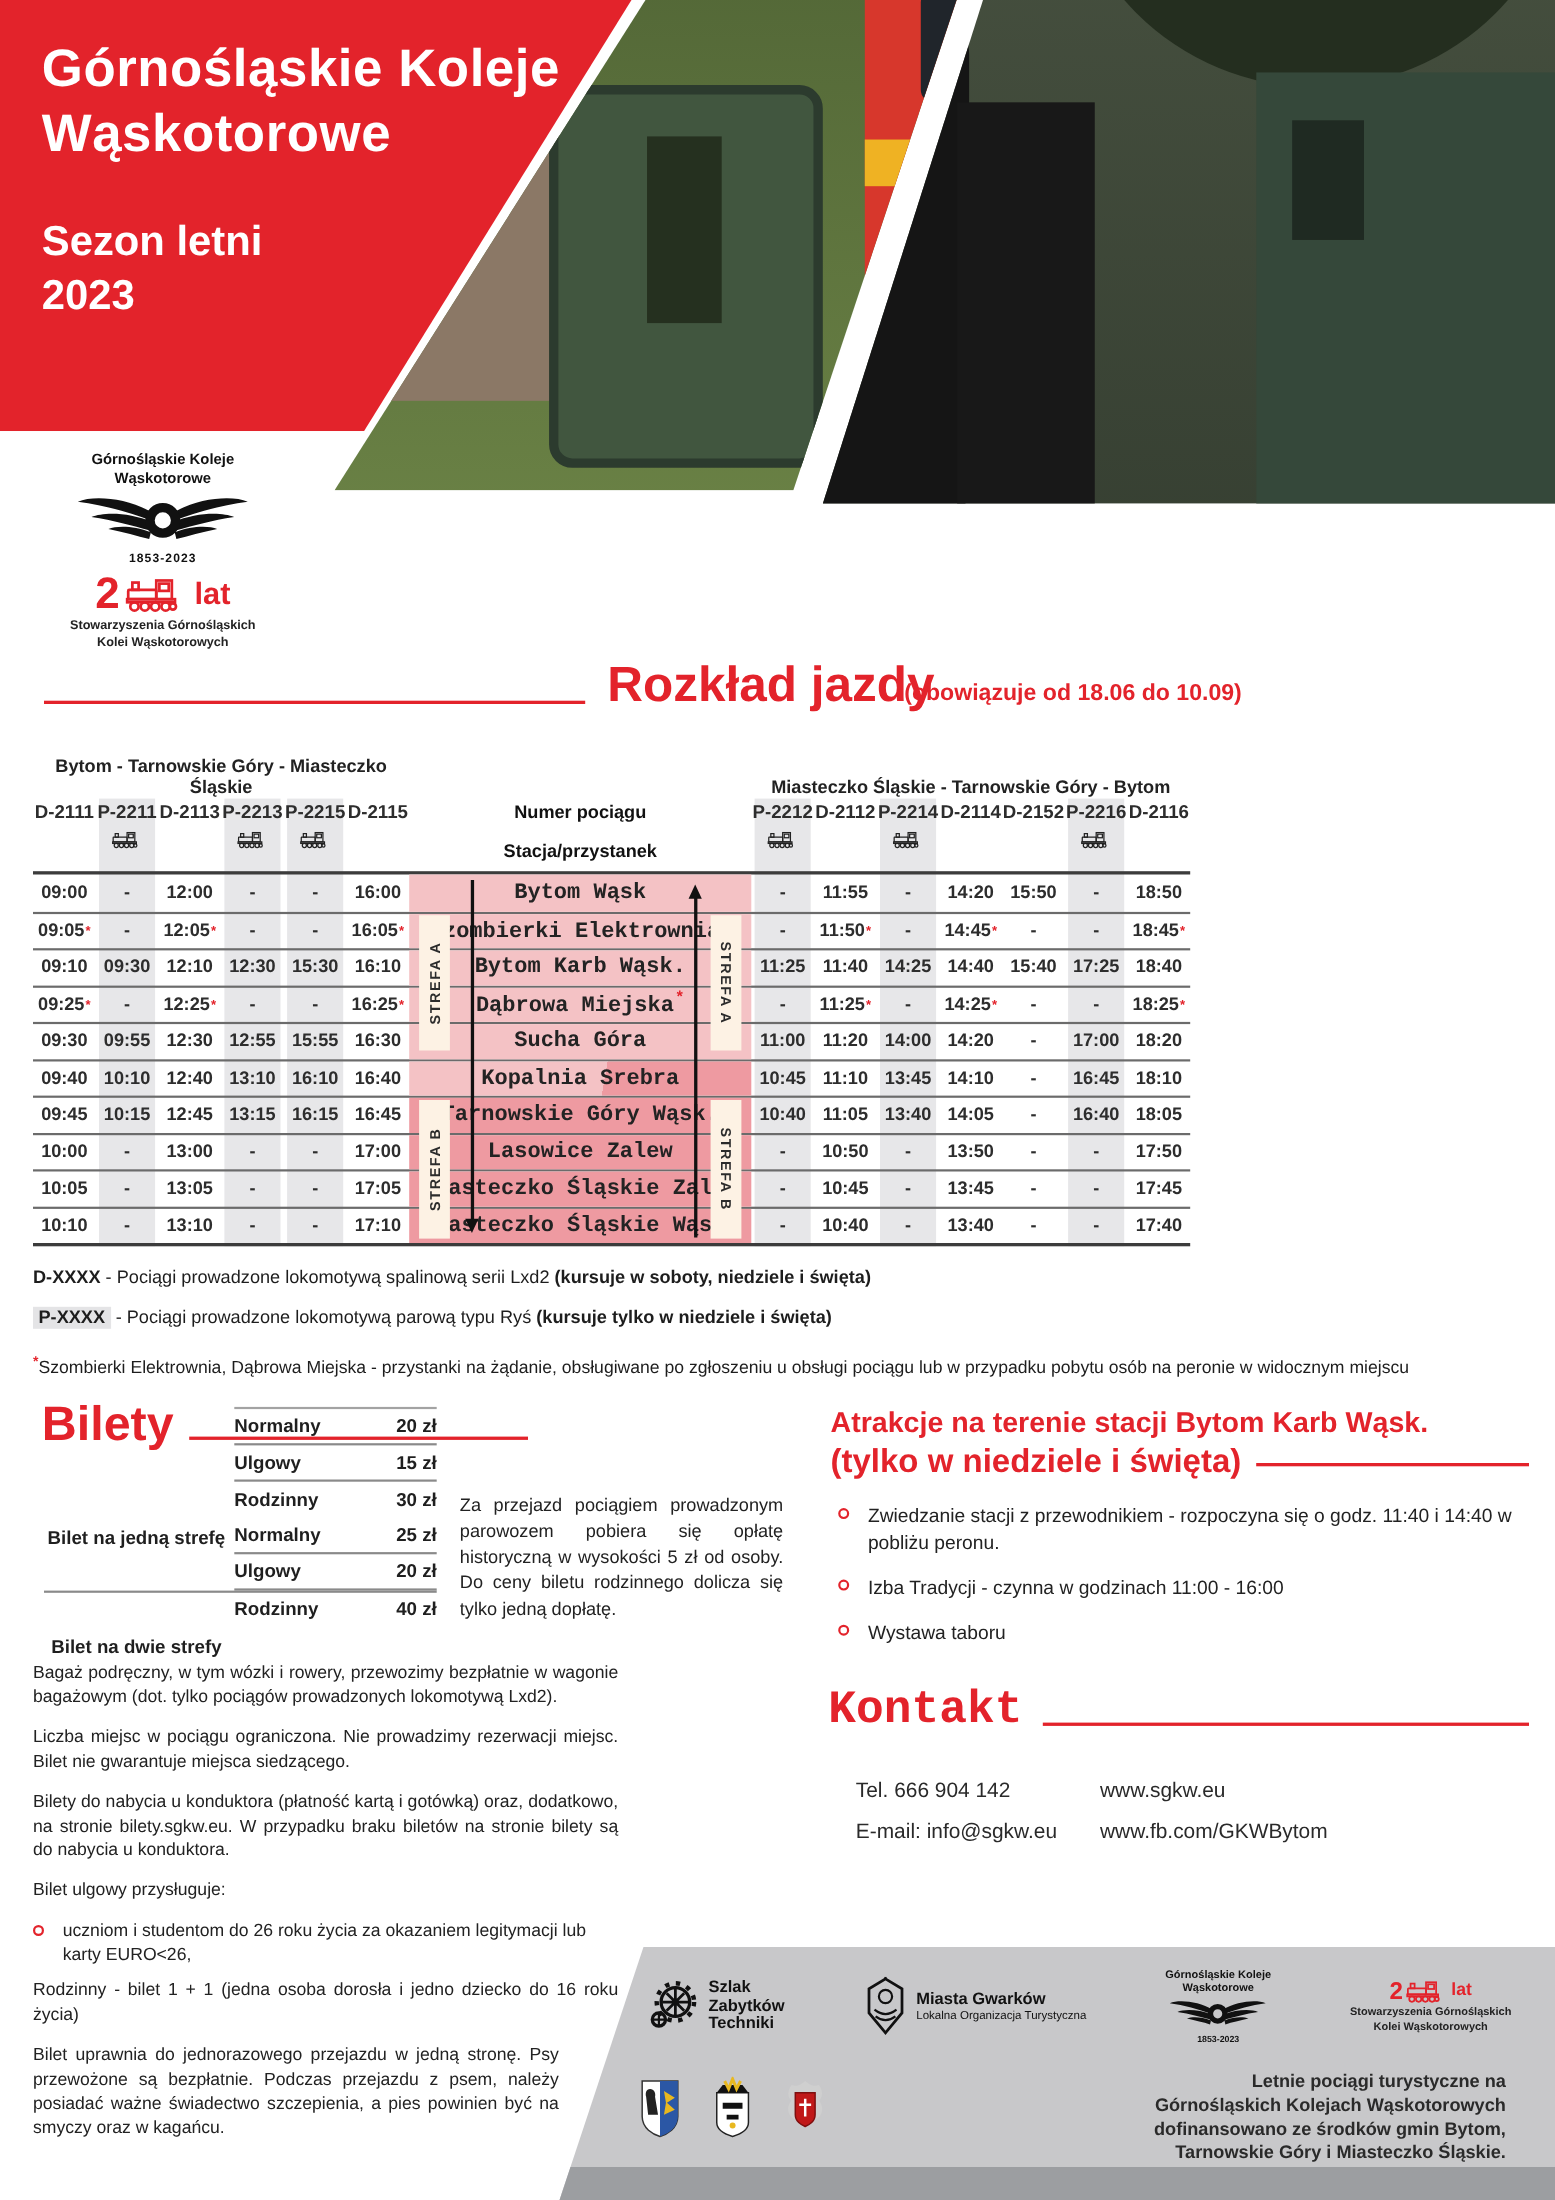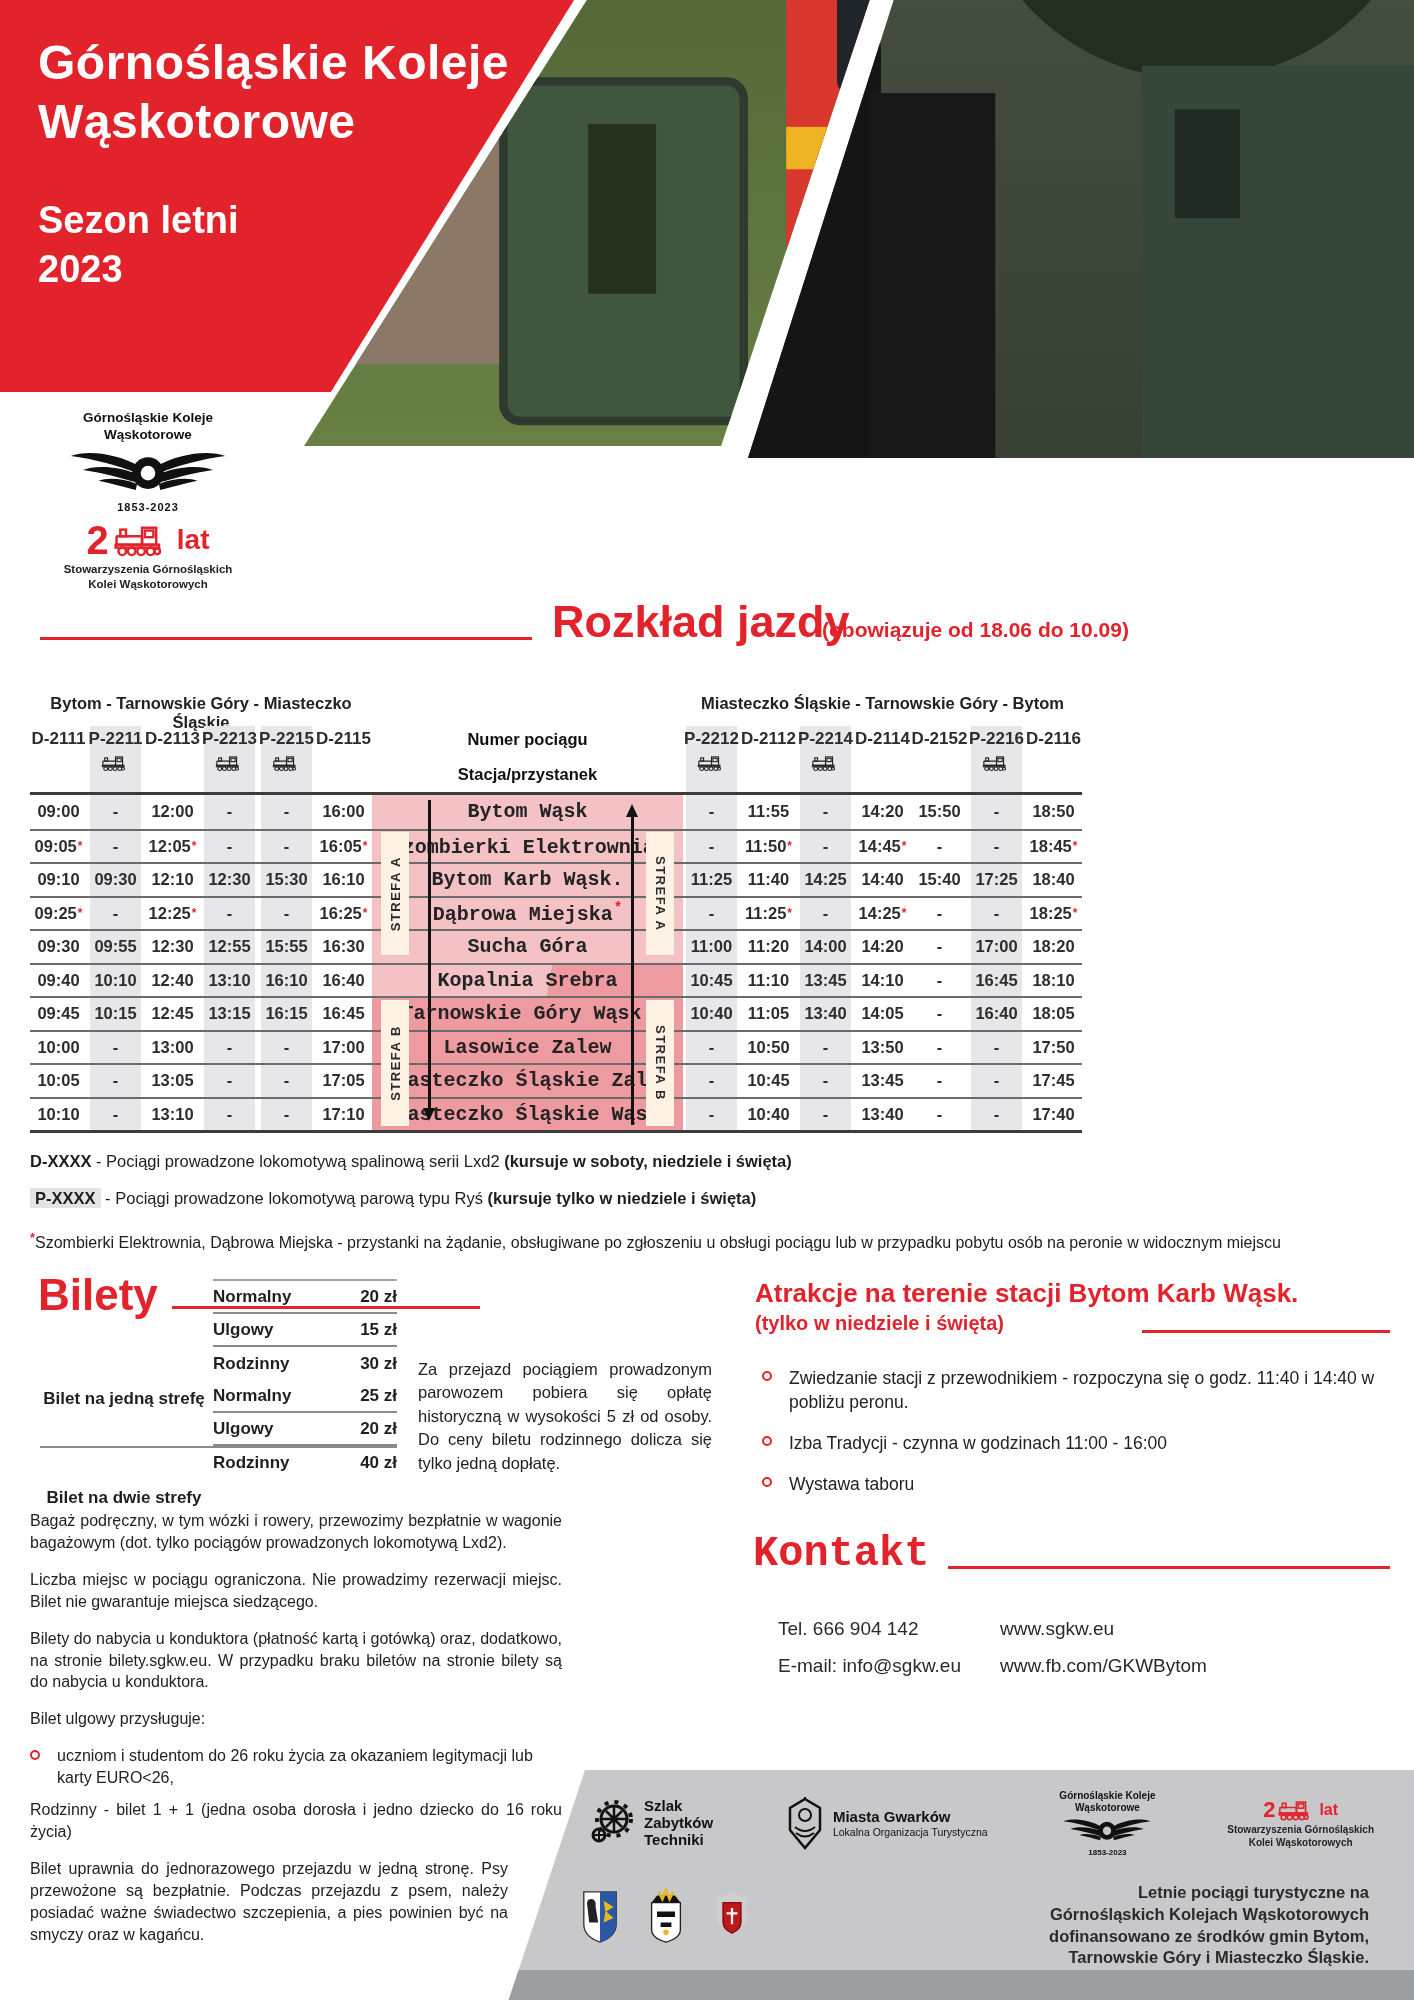--- a/index.html
+++ b/index.html
@@ -30,21 +30,21 @@
   .anniv-word{font-size:28px; font-weight:700; line-height:1;}
   .anniv-lines{font-size:11.5px; font-weight:700; color:#222; line-height:1.3; margin-top:2px;}
 
   
   #roz-line{position:absolute; left:40px; top:637px; width:492px; height:3px; background:var(--red);}
   #roz-head{position:absolute; left:552px; top:596px; color:var(--red); font-size:45px; font-weight:700;}
   #roz-note{position:absolute; left:822px; top:618px; color:var(--red); font-size:21px; font-weight:700;}
 
   
   #tt{position:absolute; left:30px; top:694px; width:1052px; color:var(--ink);}
-  .dir-row{display:flex; height:32px; font-size:16.5px; font-weight:600; color:#222;}
+  .dir-row{display:flex; height:32px; font-size:16.5px; font-weight:600; color:#222;align-items:flex-end;}
   .dirL{flex:0 0 342px; text-align:center;}
   .dirM{flex:0 0 311px;}
   .dirR{flex:0 0 399px; text-align:center;}
   #tt-body{position:relative;}
   .stripe{position:absolute; top:0; bottom:0; width:51px; background:var(--gray-col); z-index:0;}
   #train-row{position:relative; z-index:1; display:flex; height:66px;}
   .thead{flex:0 0 57px; display:flex; flex-direction:column; align-items:center; padding-top:3px;}
   .tnum{font-size:17px; font-weight:700;}
   .loco-ico{width:30px; height:20px; margin-top:4px; color:#222;}
   .mid-head{flex:0 0 311px; display:flex; flex-direction:column; justify-content:space-between; align-items:center;
@@ -92,21 +92,21 @@
   #ticket-rows{position:absolute; left:213px; top:1279px; width:184px; border-top:2px solid #a3a3a3;}
   .trow{display:flex; justify-content:space-between; align-items:center; height:33px; border-bottom:2px solid #8a8a8a;
         font-size:17px; font-weight:600; color:#1f1f1f;}
   .trow.nb, .trow:last-child{border-bottom:none;}
   #tkt-sep{position:absolute; left:40px; top:1446px; width:357px; height:2px; background:#8a8a8a;}
   #tkt-note{position:absolute; left:418px; top:1358px; width:294px; font-size:16.5px; line-height:1.42;
             text-align:justify; color:#222; font-weight:400;}
 
   
   #attr-h1{left:755px; top:1278px; font-size:26px;}
-  #attr-h2{left:755px; top:1312px; font-size:20px;}
+  #attr-h2{left:755px; top:1312px; font-size:30px;}
   #attr-line{position:absolute; left:1142px; top:1330px; width:248px; height:3px; background:var(--red);}
   #attr-list{position:absolute; left:762px; top:1366px; width:628px;}
   .bitem{display:flex; gap:17px; margin-bottom:17px; font-size:17.5px; line-height:1.38; color:#222; font-weight:500;}
   .bdot{flex:0 0 10px; width:10px; height:10px; border:2.5px solid var(--red); border-radius:50%; margin-top:5px;}
 
   
   #info{position:absolute; left:30px; top:1510px; width:532px; font-size:16px; line-height:1.37; color:#222; font-weight:500;}
   #info p{text-align:justify; margin-bottom:15px;}
   #info .plain{text-align:left;}
   #ulga-list .bitem{margin-bottom:10px; font-size:16px;}

